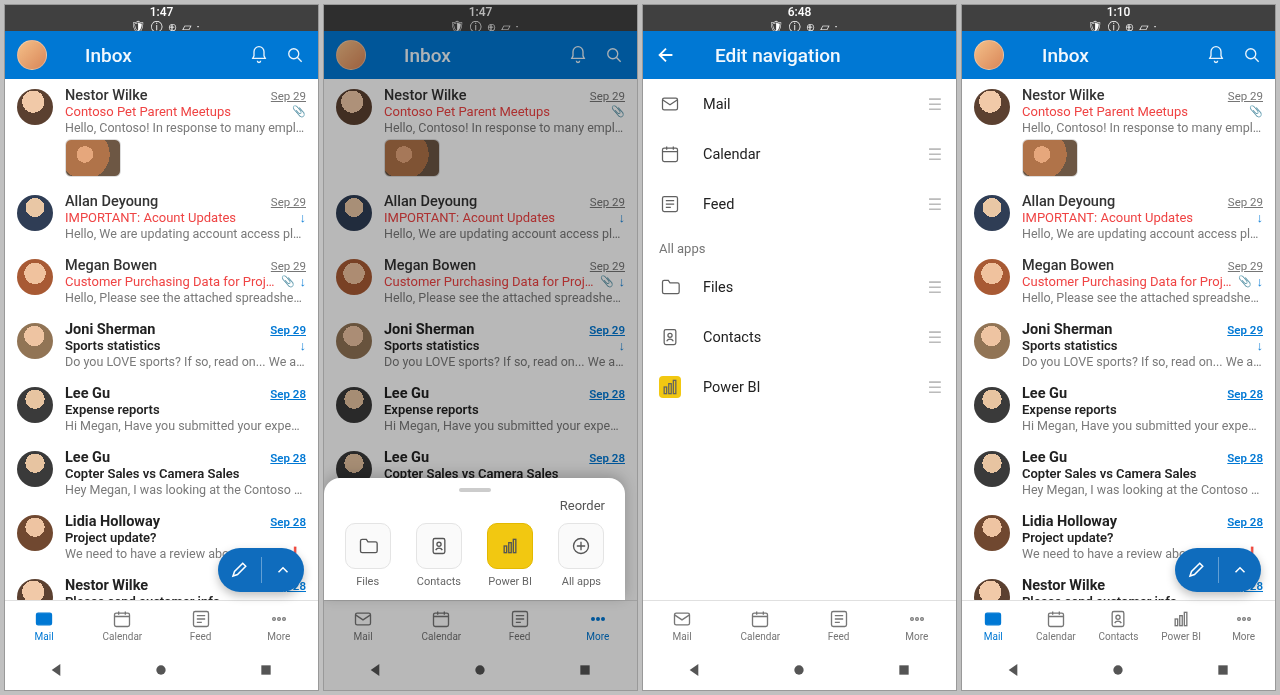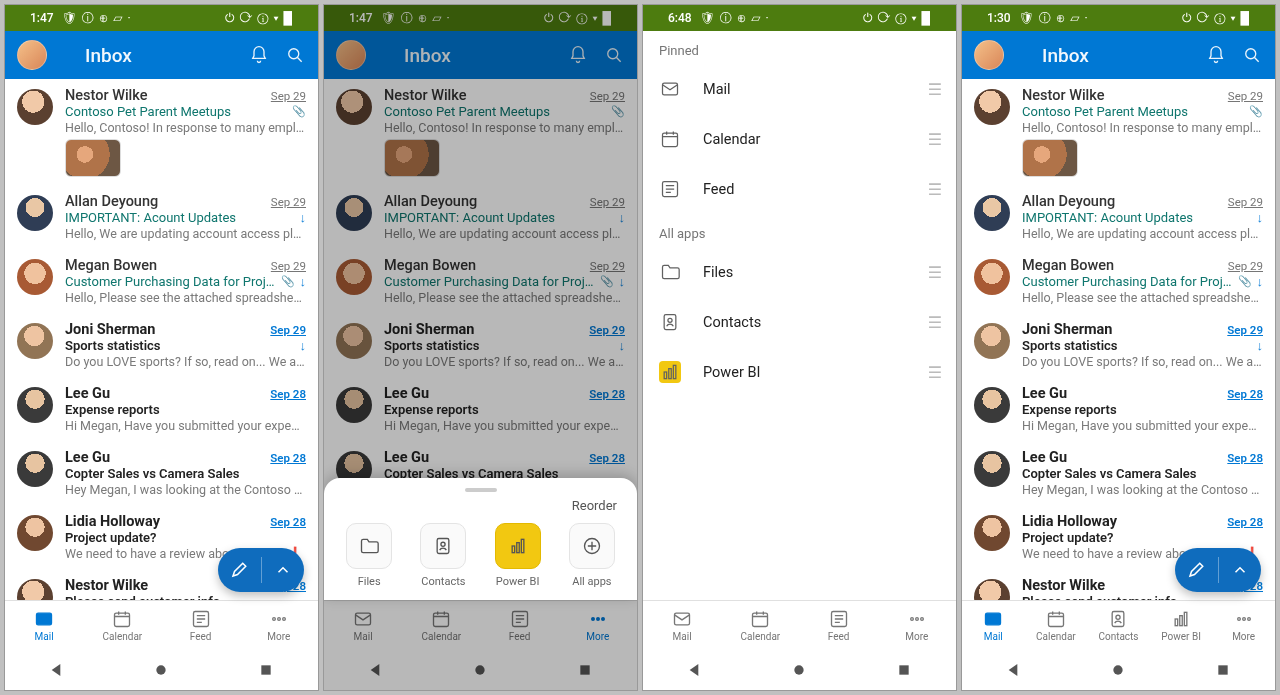--- a/index.html
+++ b/index.html
@@ -1,38 +1,38 @@
 <!DOCTYPE html>
 <html><head>
 <meta charset="utf-8">
 <style>
 * { margin: 0; padding: 0; box-sizing: border-box; font-family: -apple-system, Roboto, "Segoe UI", sans-serif; }
 body { background: #c0c0c0; width: 1280px; height: 695px; padding: 4px; display: flex; gap: 4px; }
 .phone { flex: 1; background: #fff; border: 1px solid #999; display: flex; flex-direction: column; position: relative; overflow: hidden; }
-.statusbar { height: 26px; background: #4d7c0f; color: #fff; display: flex; align-items: center; padding: 0 25px; font-size: 12px; }
+.statusbar { height: 26px; background: #404040; color: #fff; display: flex; align-items: center; padding: 0 25px; font-size: 12px; flex-direction: column; }
 .statusbar .clock { font-weight: 500; }
 .statusbar .status-icons { margin-left: auto; display: flex; gap: 4px; align-items: center; letter-spacing: 1px; }
 .statusbar .status-left { display: flex; gap: 4px; align-items: center; margin-left: 8px; letter-spacing: 1px; }
 .header { height: 48px; background: #0078d4; color: #fff; display: flex; align-items: center; padding: 0 12px; gap: 14px; }
 .avatar-main { width: 30px; height: 30px; border-radius: 50%; background: linear-gradient(135deg,#f4c089,#d98658); border: 1px solid rgba(255,255,255,.3); }
 .header-title { font-size: 19px; font-weight: 500; color: rgba(255,255,255,.95); margin-left: 24px; }
 .header-spacer { flex: 1; }
 .header-icon { width: 22px; height: 22px; display: flex; align-items: center; justify-content: center; }
 .header-icon svg { width: 20px; height: 20px; stroke: rgba(255,255,255,.92); fill: none; stroke-width: 1.6; }
 .back-arrow svg { width: 22px; height: 22px; stroke: #fff; fill: none; stroke-width: 2; }
 .scrim { position: absolute; inset: 0; background: rgba(0,0,0,.28); z-index: 5; pointer-events: none; }
 .list { flex: 1; overflow: hidden; background: #fff; position: relative; }
 .email { display: flex; padding: 8px 12px 8px 12px; gap: 12px; }
 .email-avatar { width: 36px; height: 36px; border-radius: 50%; flex-shrink: 0; background: #888; margin-top: 2px; }
 .email-body { flex: 1; min-width: 0; }
 .email-row1 { display: flex; align-items: baseline; }
 .email-sender { font-size: 14.5px; color: #333; font-weight: 500; }
 .email-date { margin-left: auto; font-size: 11.5px; color: #767676; text-decoration: underline; }
 .email-row2 { display: flex; align-items: center; gap: 4px; }
-.email-subject { font-size: 13px; color: #0f766e; flex: 1; white-space: nowrap; overflow: hidden; text-overflow: ellipsis; }
+.email-subject { font-size: 13px; color: #ef4444; flex: 1; white-space: nowrap; overflow: hidden; text-overflow: ellipsis; }
 .email-preview { font-size: 12.5px; color: #7a7a7a; white-space: nowrap; overflow: hidden; text-overflow: ellipsis; margin-top: 1px; }
 .email.unread .email-sender { font-weight: 700; color: #222; }
 .email.unread .email-subject { font-weight: 600; color: #222; }
 .email.unread .email-date { color: #0078d4; font-weight: 600; }
 .attach { font-size: 11px; color: #888; }
 .dlarrow { color: #1683d8; font-size: 13px; font-weight: 700; }
 .flagimp { color: #d83b01; font-size: 13px; font-weight: 700; margin-left: auto; padding-right: 2px; }
 .thumb-row { margin-top: 4px; }
 .thumb { width: 56px; height: 38px; border-radius: 6px; background: radial-gradient(circle at 35% 40%, #e6a77c 0 20%, #b07349 20% 60%, #6d5744 60%); border: 1px solid #ddd; }
 .bottomnav { height: 50px; border-top: 1px solid #e0e0e0; display: flex; background: #fff; }
@@ -40,21 +40,21 @@
 .navitem.active { color: #0078d4; }
 .navitem svg { width: 20px; height: 20px; stroke: currentColor; fill: none; stroke-width: 1.6; }
 .navitem.active svg { fill: #0078d4; stroke: #0078d4; }
 .navlabel { font-size: 10px; }
 .sysbar { height: 40px; background: #fff; display: flex; align-items: center; justify-content: space-around; }
 .sysbar .sysbtn { width: 16px; height: 16px; }
 .fab { position: absolute; right: 14px; bottom: 98px; background: #0f6cbd; border-radius: 24px; height: 44px; width: 86px; display: flex; align-items: center; box-shadow: 0 4px 10px rgba(0,0,0,.25); z-index: 3; }
 .fab-part { flex: 1; display: flex; align-items: center; justify-content: center; height: 100%; }
 .fab-sep { width: 1px; height: 60%; background: rgba(255,255,255,.35); }
 .fab svg { width: 18px; height: 18px; stroke: #fff; stroke-width: 2; fill: none; }
-.sheet { position: absolute; left: 0; right: 0; bottom: 90px; background: #fff; border-radius: 16px 16px 0 0; z-index: 10; padding: 10px 8px 6px; box-shadow: 0 -3px 14px rgba(0,0,0,.22); }
+.sheet { position: absolute; left: 0; right: 12px; bottom: 90px; background: #fff; border-radius: 16px 16px 0 0; z-index: 10; padding: 10px 8px 6px; box-shadow: 0 -3px 14px rgba(0,0,0,.22); }
 .sheet-handle { width: 32px; height: 4px; background: #ccc; border-radius: 2px; margin: 0 auto 6px; }
 .sheet-head { text-align: right; padding: 0 12px 6px; font-size: 13px; color: #555; }
 .sheet-grid { display: flex; justify-content: space-around; padding: 4px 0 6px; }
 .sheet-item { display: flex; flex-direction: column; align-items: center; gap: 6px; }
 .sheet-tile { width: 46px; height: 46px; border-radius: 10px; border: 1px solid #e4e4e4; display: flex; align-items: center; justify-content: center; background: #fafafa; }
 .sheet-tile.pbi { background: #f2c811; border-color: #e3b900; }
 .sheet-tile svg { width: 20px; height: 20px; stroke: #555; fill: none; stroke-width: 1.6; }
 .sheet-label { font-size: 11px; color: #666; }
 .editnav-body { flex: 1; background: #fff; overflow-y: auto; }
 .section-hdr { font-size: 13px; color: #767676; padding: 12px 16px 6px; }
@@ -519,22 +519,29 @@
       </svg>
   </div>
 </div>
 
 <div class="phone">
   <div class="statusbar">
     <span class="clock">6:48</span>
     <span class="status-left">🛡 ⓘ ⊕ ▱ ·</span>
     <span class="status-icons">⏻ ⟳ ⓘ ▾ █</span>
   </div>
+  <div class="header">
+    <div class="header-icon back-arrow">
+        <svg viewBox="0 0 24 24">
+          <path d="M19 12H5m7-7l-7 7 7 7"></path>
+        </svg>
+      </div>
+    <div class="header-title">Edit navigation</div>
+  </div>
   <div class="editnav-body">
-    <div class="section-hdr">Pinned</div>
     <div>
         <div class="nav-row">
           <span class="nicon">
             <svg viewBox="0 0 24 24">
               <rect x="3" y="5" width="18" height="14" rx="2"></rect>
               <path d="M3 7l9 6 9-6"></path>
             </svg>
           </span>
           <span class="nlabel">Mail</span>
           <span class="grip">☰</span>
@@ -634,21 +641,21 @@
         <circle cx="12" cy="12" r="7" fill="#555"></circle>
       </svg>
     <svg class="sysbtn" viewBox="0 0 24 24">
         <rect x="5" y="5" width="14" height="14" fill="#555"></rect>
       </svg>
   </div>
 </div>
 
 <div class="phone">
   <div class="statusbar">
-    <span class="clock">1:30</span>
+    <span class="clock">1:10</span>
     <span class="status-left">🛡 ⓘ ⊕ ▱ ·</span>
     <span class="status-icons">⏻ ⟳ ⓘ ▾ █</span>
   </div>
   <div class="header">
     <div class="avatar-main"></div>
     <div class="header-title">Inbox</div>
     <div class="header-spacer"></div>
     <div class="header-icon">
         <svg viewBox="0 0 24 24">
           <path d="M6 8a6 6 0 0112 0v5l1.5 3h-15L6 13V8zM10 19a2 2 0 004 0"></path>

